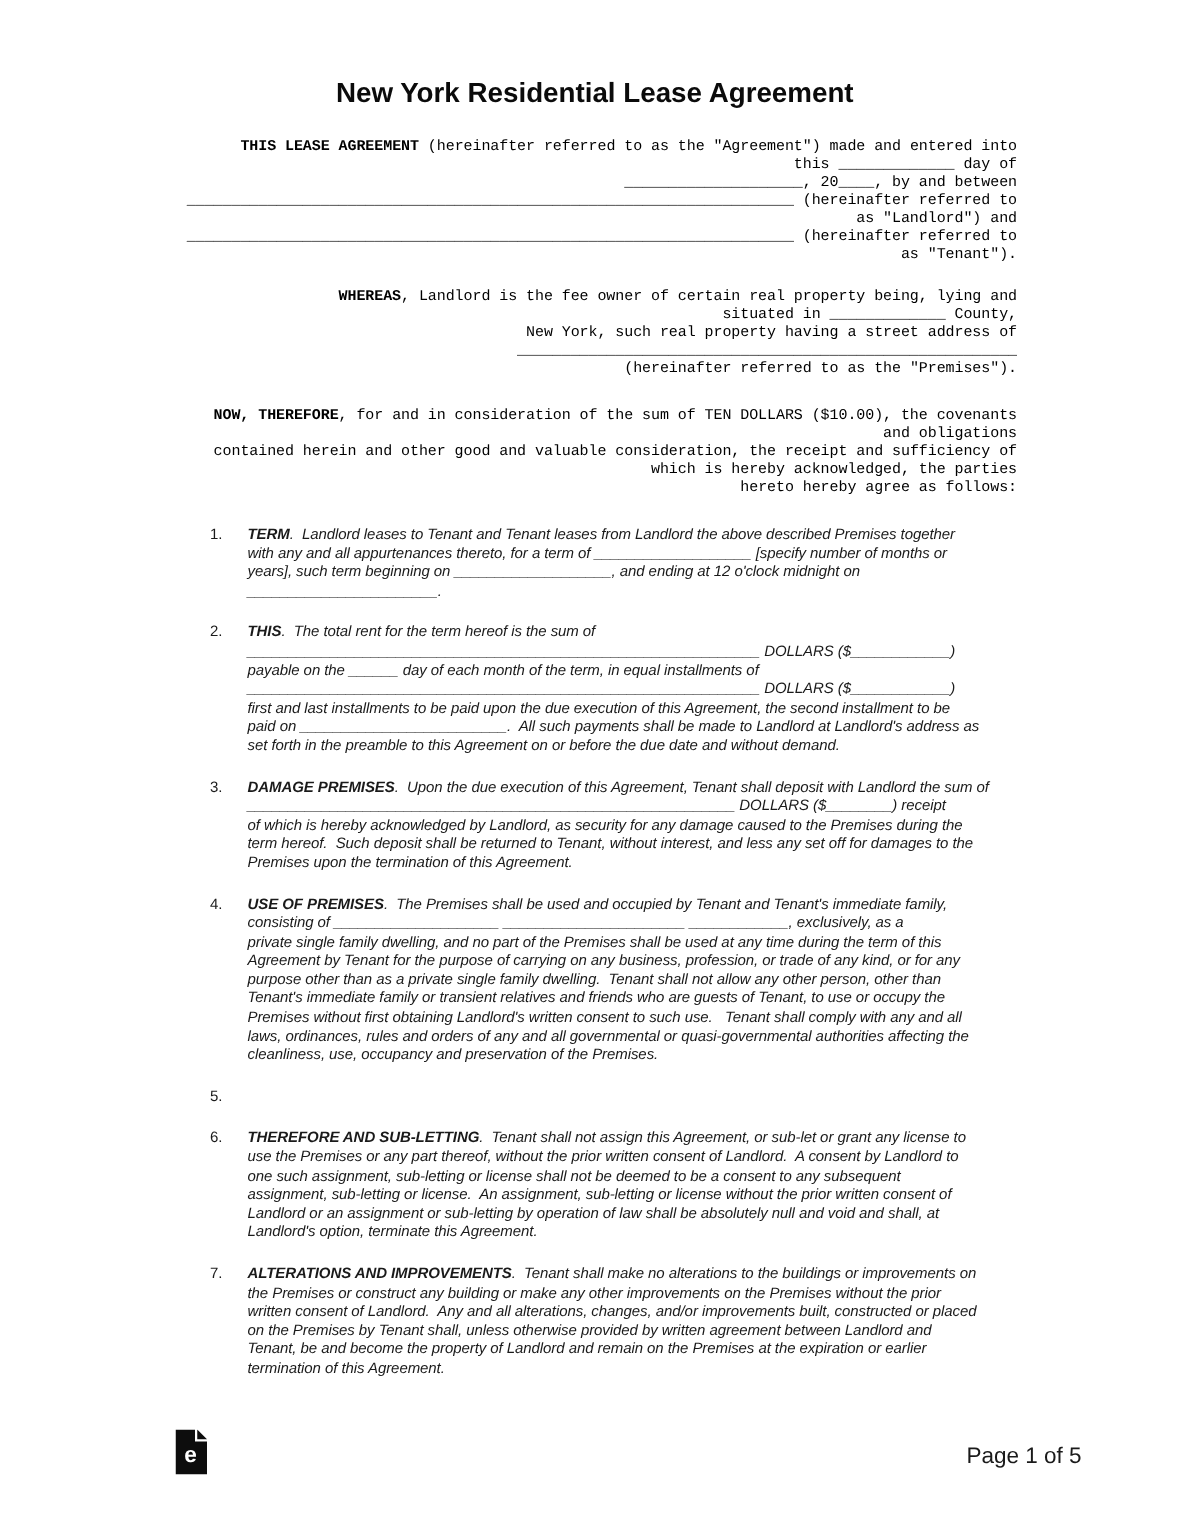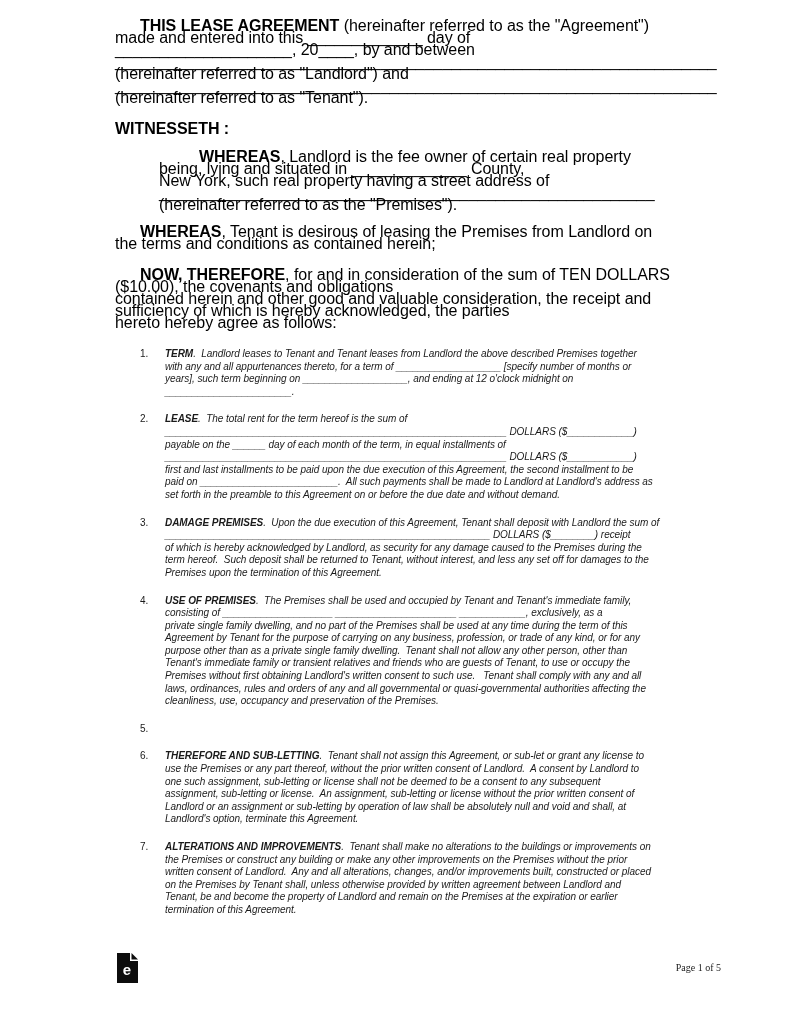--- a/index.html
+++ b/index.html
@@ -11,22 +11,22 @@
   }
   .doc { position:absolute; left:115px; top:0; width:563px; }
 
   .title {
     font-family:"Liberation Sans", sans-serif;
     font-weight:bold; font-size:18.5px; line-height:23px;
     text-align:center; margin-top:50px; color:#0b0b0b;
   }
 
   .serif {
-    font-family:Liberation Sans, sans-serif;
-    font-size:16px; line-height:12px; letter-spacing:-0.05px;
+    font-family:Liberation Mono, monospace;
+    font-size:10px; line-height:12px; letter-spacing:-0.05px;text-align:right;
   }
   .pre { white-space:pre-wrap; }
   .b { font-weight:bold; }
   .ind25 { text-indent:25px; }
   .ind40 { text-indent:40px; }
 
   #p-agreement   { margin-top:20px; }
   #witnesseth    { margin-top:19px; }
   #whereas-owner { margin-top:16px;margin-left:44px; }
   #whereas-landlord { margin-top:19px; }
@@ -39,61 +39,60 @@
     font-size:10px; line-height:12.6px; letter-spacing:-0.05px;
     color:#1a1a1a;
   }
   .sec { display:flex; margin-bottom:15px; }
   .sec .num { flex:0 0 25px; margin-left:25px; }
   .sec .body { width:505px;font-style:italic; }
 
   .footer-logo { position:absolute; left:117px; top:953px; width:21px; height:30px; }
   .page-label {
     position:absolute; right:70px; top:962px;
-    font-family:Liberation Serif, serif;
-    font-size:10px; color:#1a1a1a;
+    font-family:Liberation Sans, sans-serif;
+    font-size:15px; color:#1a1a1a;
   }
 </style>
 </head>
 <body>
 
 <div class="doc">
 
+  <div class="title">New York Residential Lease Agreement</div>
 
   <p id="p-agreement" class="serif pre ind25"><span class="b">THIS LEASE AGREEMENT</span><span class="pre"> (hereinafter referred to as the "Agreement") made and entered into this _____________ day of
 ____________________, 20____, by and between
 ____________________________________________________________________ (hereinafter referred to as "Landlord") and
 ____________________________________________________________________ (hereinafter referred to as "Tenant").</span></p>
 
-  <p id="witnesseth" class="serif b">WITNESSETH :</p>
 
   <p id="whereas-owner" class="serif pre ind40"><span class="b">WHEREAS</span><span class="pre">, Landlord is the fee owner of certain real property being, lying and situated in _____________ County,
 New York, such real property having a street address of ________________________________________________________
 (hereinafter referred to as the "Premises").</span></p>
 
 
-  <p id="whereas-tenant" class="serif pre ind25"><span class="b">WHEREAS</span><span class="pre">, Tenant is desirous of leasing the Premises from Landlord on the terms and conditions as contained herein;</span></p>
 
   <p id="now-therefore" class="serif pre ind25"><span class="b">NOW, THEREFORE</span><span class="pre">, for and in consideration of the sum of TEN DOLLARS ($10.00), the covenants and obligations
 contained herein and other good and valuable consideration, the receipt and sufficiency of which is hereby acknowledged, the parties
 hereto hereby agree as follows:</span></p>
 
   <div class="sections">
 
     <div class="sec">
       <div class="num">1.</div>
       <div class="body"><span class="b">TERM</span><span class="pre">.  Landlord leases to Tenant and Tenant leases from Landlord the above described Premises together
 with any and all appurtenances thereto, for a term of ___________________ [specify number of months or
 years], such term beginning on ___________________, and ending at 12 o'clock midnight on
 _______________________.</span></div>
     </div>
 
     <div class="sec">
       <div class="num">2.</div>
-      <div class="body"><span class="b">LEASE</span><span class="pre">.  The total rent for the term hereof is the sum of
+      <div class="body"><span class="b">THIS</span><span class="pre">.  The total rent for the term hereof is the sum of
 ______________________________________________________________ DOLLARS ($____________)
 payable on the ______ day of each month of the term, in equal installments of
 ______________________________________________________________ DOLLARS ($____________)
 first and last installments to be paid upon the due execution of this Agreement, the second installment to be
 paid on _________________________.  All such payments shall be made to Landlord at Landlord's address as
 set forth in the preamble to this Agreement on or before the due date and without demand.</span></div>
     </div>
 
     <div class="sec">
       <div class="num">3.</div>

